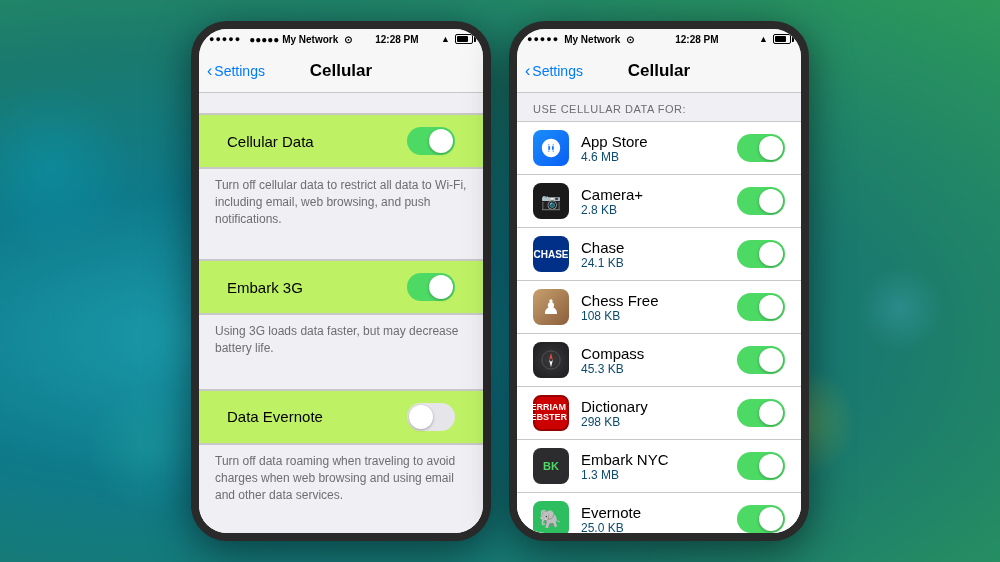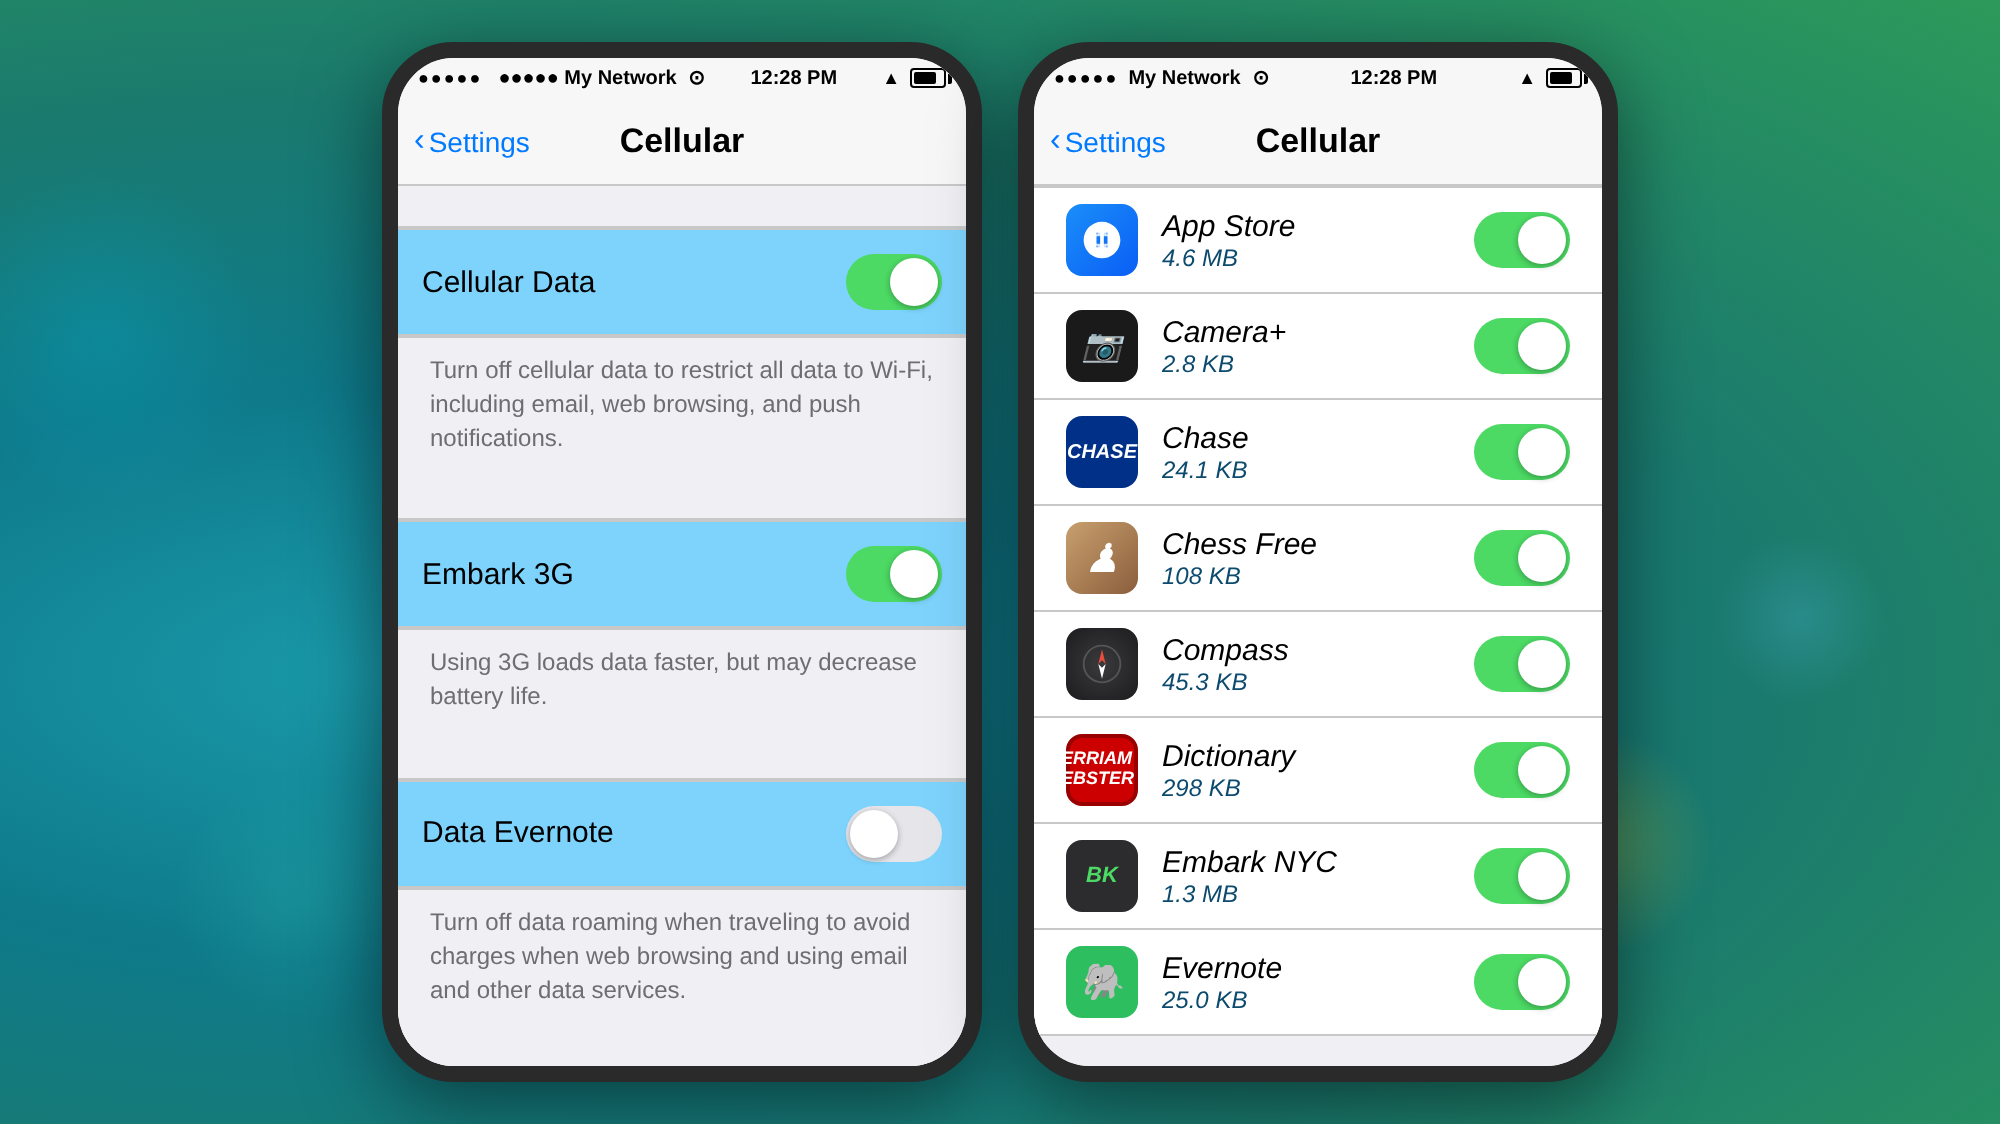--- a/index.html
+++ b/index.html
@@ -112,24 +112,24 @@
       color: #000;
     }
 
     .phone-content {
       flex: 1;
       overflow: hidden;
       background: #efeff4;
     }
 
     .settings-cell {
-      background: #7dd3fc;
+      background: #bef264;
       border-bottom: 0.5px solid #c8c8c8;
       border-top: 0.5px solid #c8c8c8;
-      padding: 12px 12px;
+      padding: 12px 28px;
       display: flex;
       align-items: center;
       justify-content: space-between;
       margin-bottom: 0;
     }
 
     .settings-cell-label {
       font-size: 15px;
       color: #000;
     }
@@ -189,21 +189,20 @@
       letter-spacing: 0.5px;
     }
 
     .app-cell {
       background: #fff;
       border-bottom: 0.5px solid #c8c8c8;
       padding: 8px 16px;
       display: flex;
       align-items: center;
       gap: 12px;
-      font-style: italic;
     }
 
     .app-cell:first-child { border-top: 0.5px solid #c8c8c8; }
 
     .app-icon {
       width: 36px;
       height: 36px;
       border-radius: 8px;
       flex-shrink: 0;
       display: flex;
@@ -326,20 +325,21 @@
 
   <div class="nav-bar">
     <div class="nav-back">
       <span class="chevron">‹</span>
       <span>Settings</span>
     </div>
     <div class="nav-title">Cellular</div>
   </div>
 
   <div class="phone-content">
+    <div class="section-header">USE CELLULAR DATA FOR:</div>
 
     <div>
 
       <div class="app-cell">
         <div class="app-icon icon-appstore">
           <svg width="22" height="22" viewBox="0 0 24 24" fill="white">
             <path d="M12 2C6.48 2 2 6.48 2 12s4.48 10 10 10 10-4.48 10-10S17.52 2 12 2zm-1 14H9V8h2v8zm4 0h-2V8h2v8z"></path>
             <path d="M8 10l4-4 4 4H8zm0 4l4 4 4-4H8z" fill="white" opacity="0.8"></path>
           </svg>
         </div>

